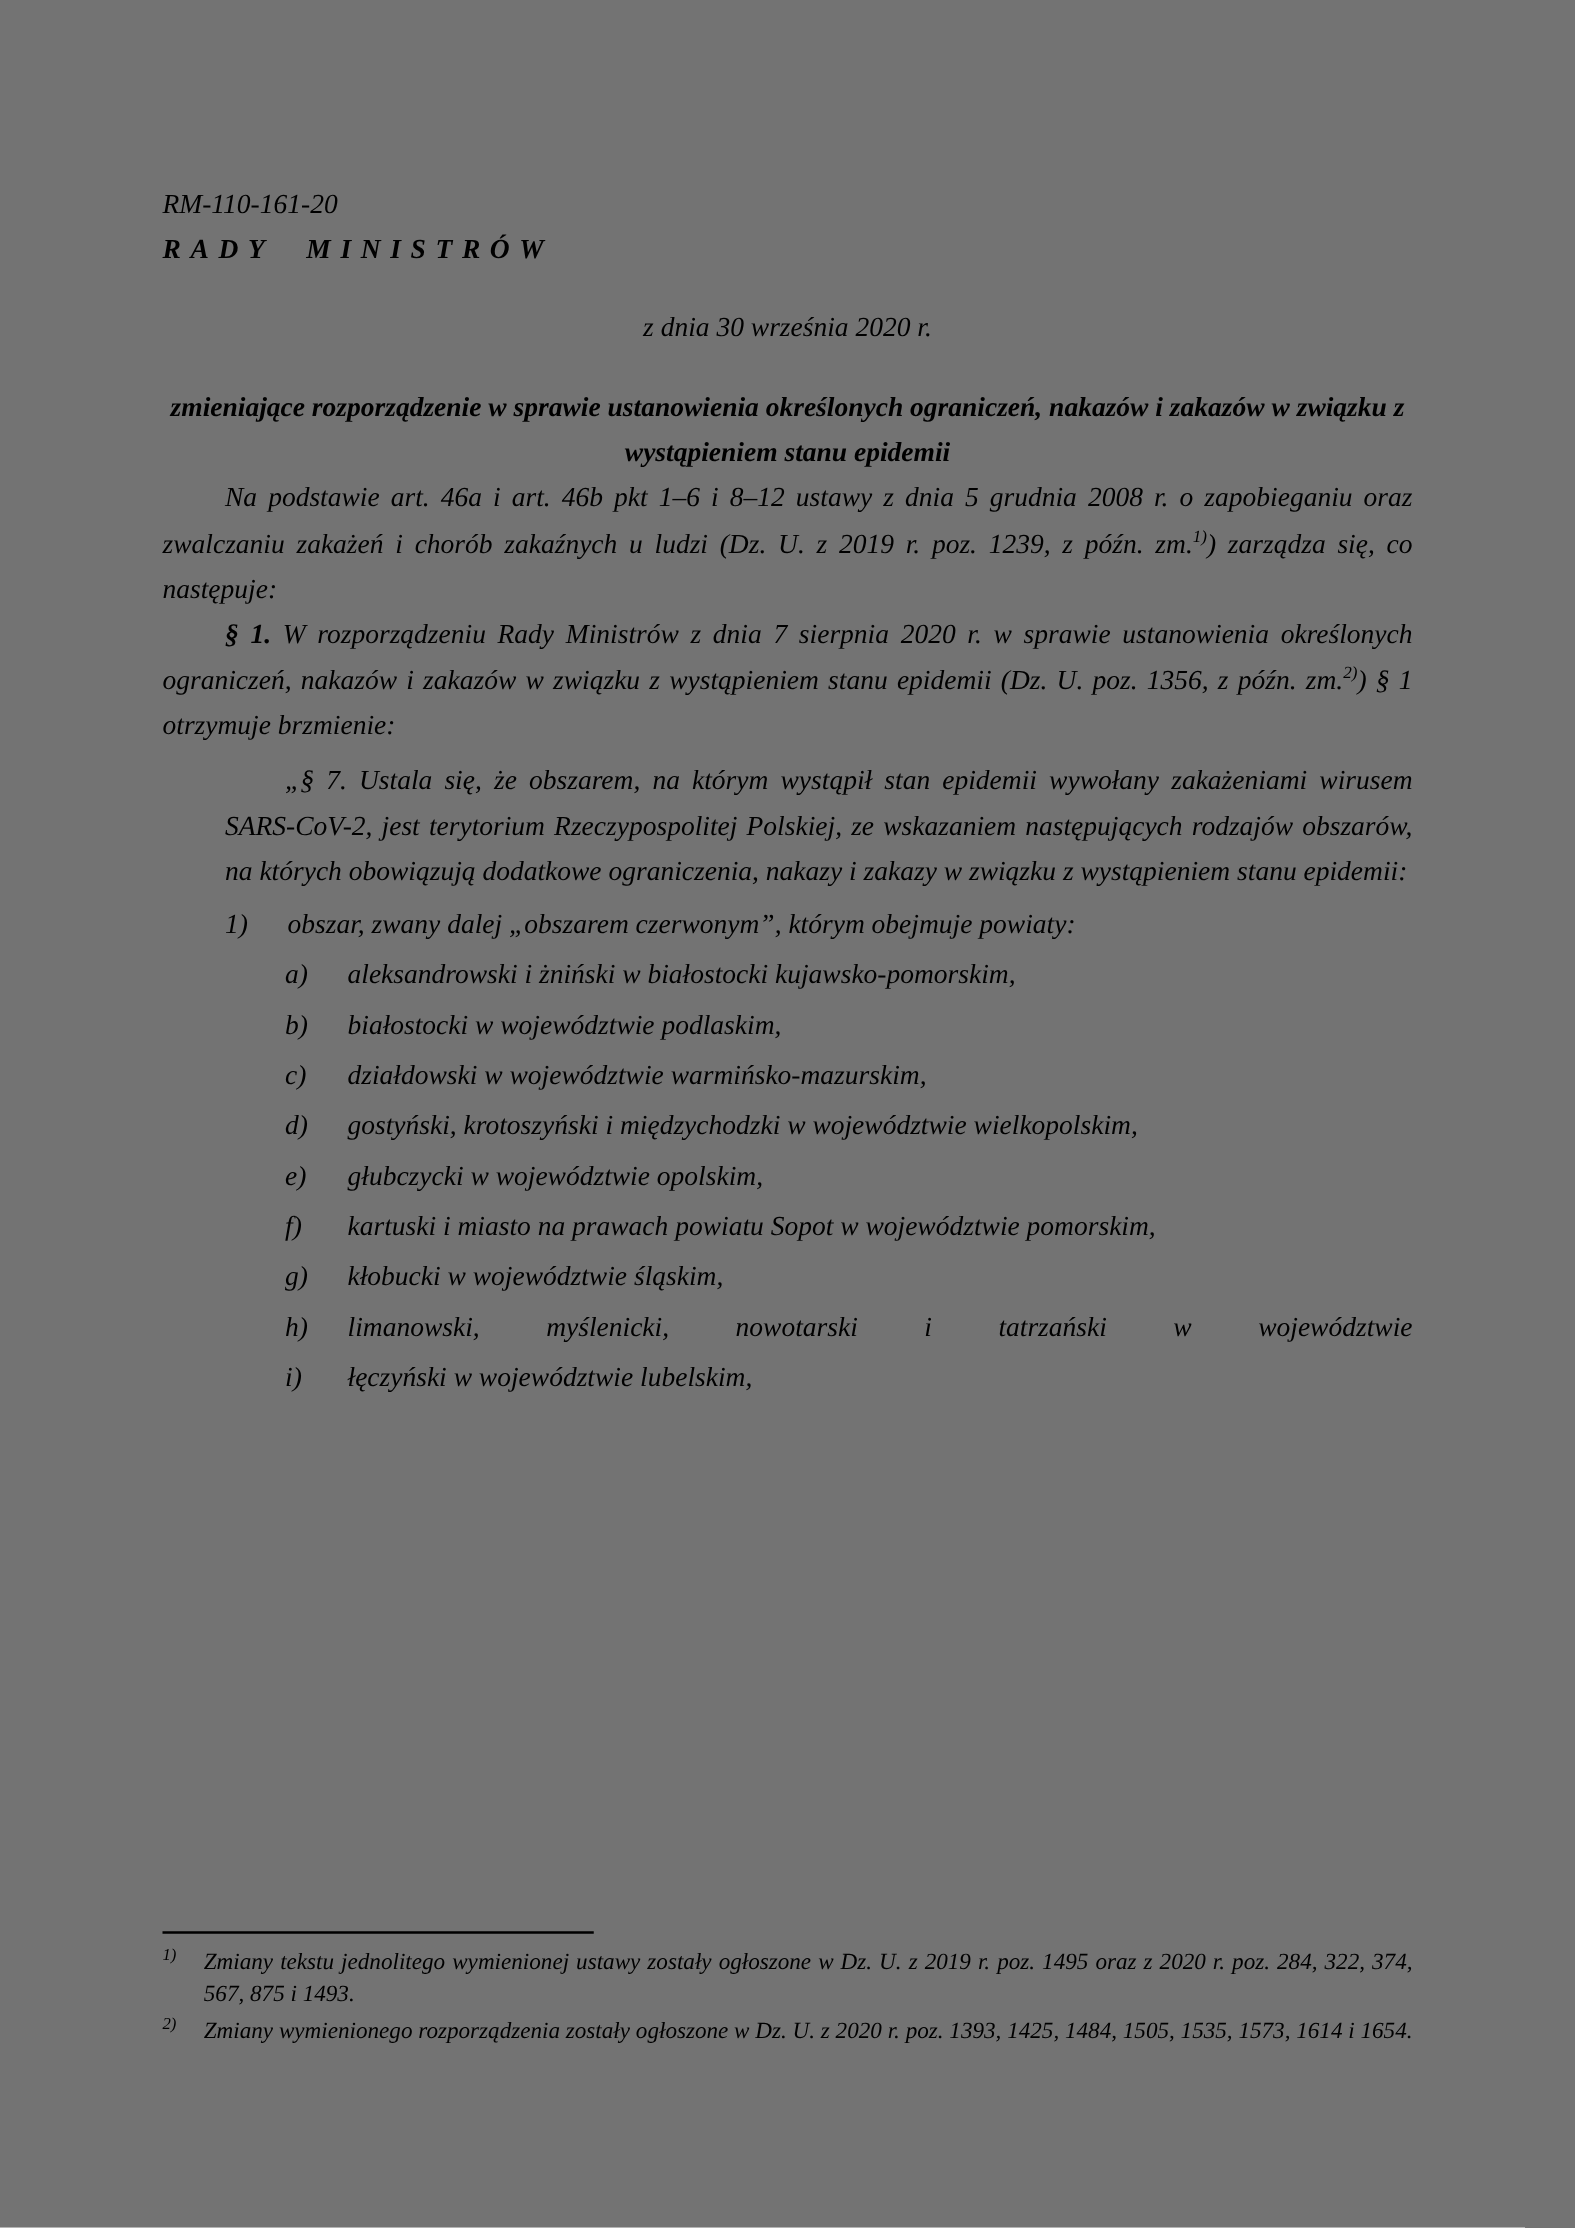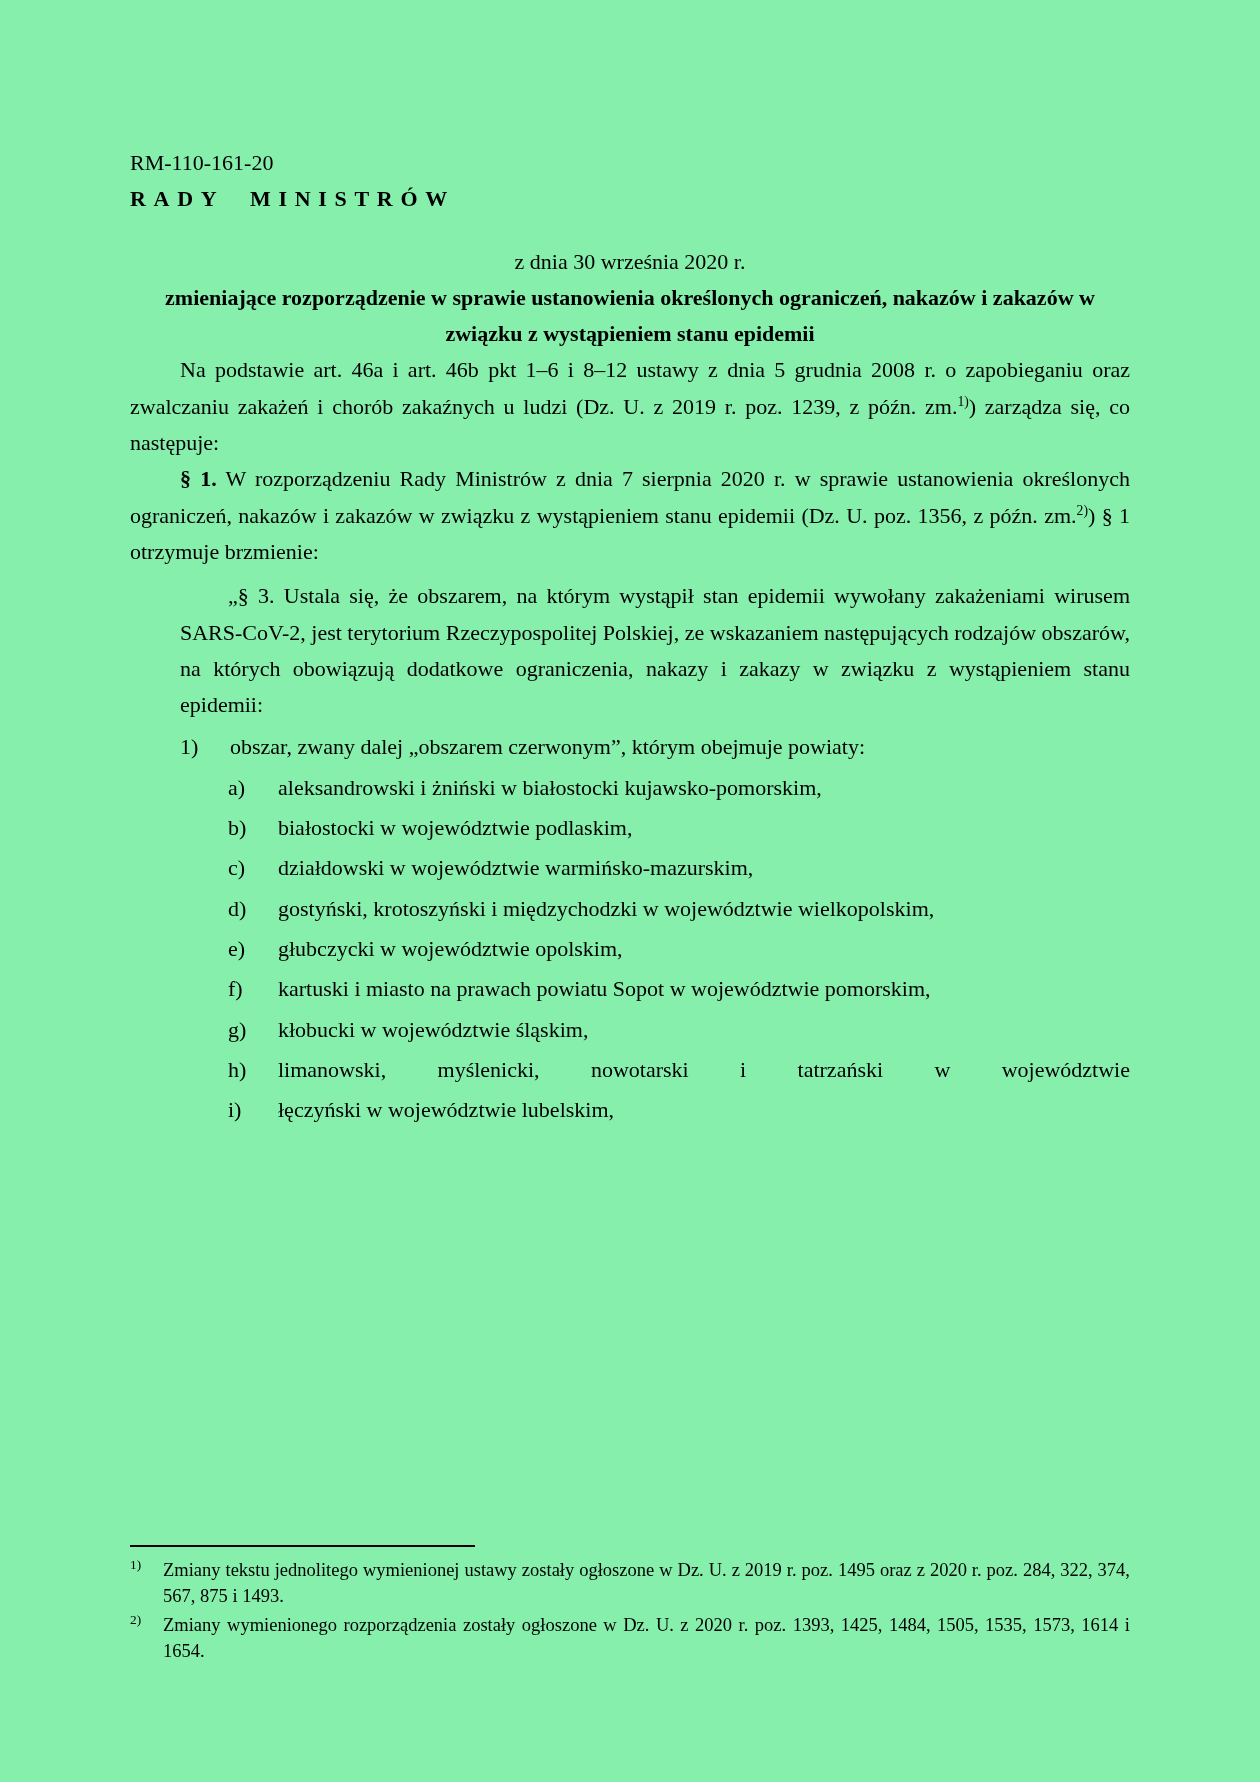--- a/index.html
+++ b/index.html
@@ -5,28 +5,29 @@
   html, body {
     margin: 0;
     padding: 0;
     background: #e8e8e8;
   }
   .page {
     position: relative;
     width: 1260px;
     height: 1782px;
     margin: 0 auto;
-    background: #86efac;
+    background: #737373;
     color: #000000;
     font-family: "Liberation Serif", "DejaVu Serif", serif;
     font-size: 22px;
     line-height: 1.65;
     box-sizing: border-box;
     padding: 145px 130px 0 130px;
     overflow: hidden;
+    font-style: italic;
   }
   .ref {
     text-align: left;
   }
   .doc-title {
     text-align: center;
     font-weight: bold;
     letter-spacing: 0.35em;
     margin-top: 20px;
   }
@@ -36,20 +37,21 @@
     letter-spacing: 0.35em;
     word-spacing: 0.6em;
   }
   .doc-date {
     text-align: center;
     margin-top: 26px;
   }
   .doc-subject {
     text-align: center;
     font-weight: bold;
+    margin-top: 28px;
     line-height: 1.65;
   }
   p.para {
     text-align: justify;
     text-indent: 50px;
     margin: 0;
   }
   .para-intro { margin-top: 40px; }
   .para-s1 { margin-top: 10px; }
   p.quote {
@@ -110,21 +112,21 @@
   <div class="ref">RM-110-161-20</div>
 
   <div class="doc-title2">RADY MINISTRÓW</div>
   <div class="doc-date">z dnia 30 września 2020 r.</div>
   <div class="doc-subject">zmieniające rozporządzenie w sprawie ustanowienia określonych ograniczeń, nakazów i zakazów w związku z wystąpieniem stanu epidemii</div>
 
   <p class="para para-intro"><span>Na podstawie art. 46a i art. 46b pkt 1–6 i 8–12 ustawy z dnia 5 grudnia 2008 r. o zapobieganiu oraz zwalczaniu zakażeń i chorób zakaźnych u ludzi (Dz. U. z 2019 r. poz. 1239, z późn. zm.</span><sup>1)</sup><span>) zarządza się, co następuje:</span></p>
 
   <p class="para para-s1"><span class="bold">§ 1.</span><span> W rozporządzeniu Rady Ministrów z dnia 7 sierpnia 2020 r. w sprawie ustanowienia określonych ograniczeń, nakazów i zakazów w związku z wystąpieniem stanu epidemii (Dz. U. poz. 1356, z późn. zm.</span><sup>2)</sup><span>) § 1 otrzymuje brzmienie:</span></p>
 
-  <p class="quote">„§ 3. Ustala się, że obszarem, na którym wystąpił stan epidemii wywołany zakażeniami wirusem SARS-CoV-2, jest terytorium Rzeczypospolitej Polskiej, ze wskazaniem następujących rodzajów obszarów, na których obowiązują dodatkowe ograniczenia, nakazy i zakazy w związku z wystąpieniem stanu epidemii:</p>
+  <p class="quote">„§ 7. Ustala się, że obszarem, na którym wystąpił stan epidemii wywołany zakażeniami wirusem SARS-CoV-2, jest terytorium Rzeczypospolitej Polskiej, ze wskazaniem następujących rodzajów obszarów, na których obowiązują dodatkowe ograniczenia, nakazy i zakazy w związku z wystąpieniem stanu epidemii:</p>
 
   <div class="li1">
     <span class="li1-label">1)</span>
     <div class="li1-body">obszar, zwany dalej „obszarem czerwonym”, którym obejmuje powiaty:</div>
   </div>
 
   <div class="li2">
     <span class="li2-label">a)</span>
     <div class="li2-body">aleksandrowski i żniński w białostocki kujawsko-pomorskim,</div>
   </div>

